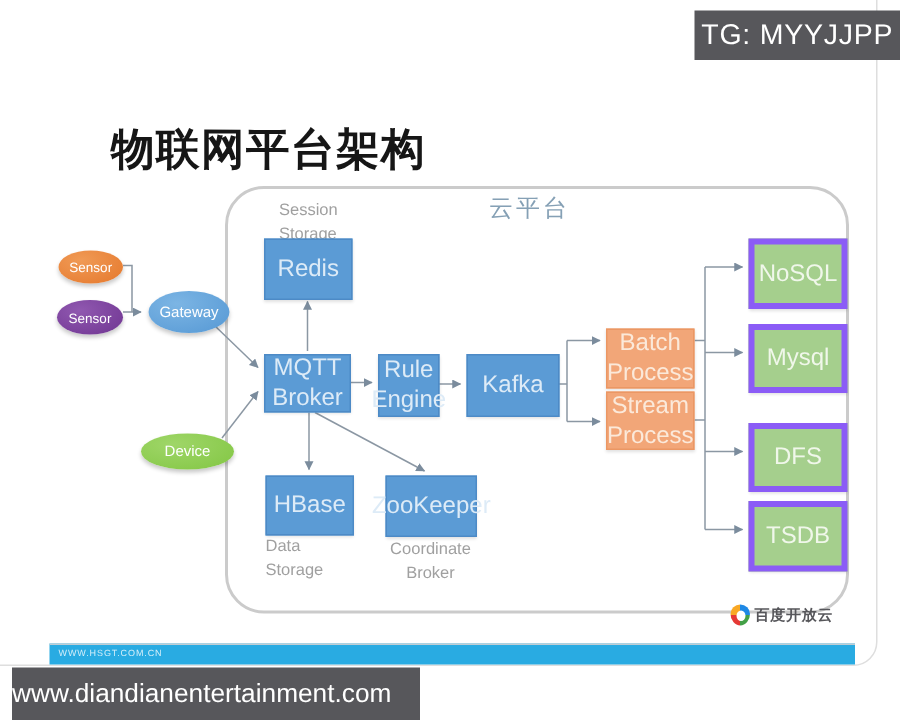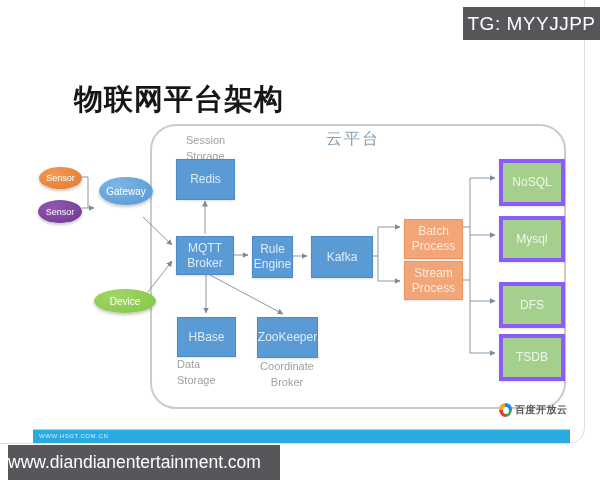--- a/index.html
+++ b/index.html
@@ -49,21 +49,21 @@
   }
   .gray-note{
     position:absolute;font-size:11px;color:#a0a0a0;line-height:1.45;
   }
   #note-session{left:186px;top:133px;width:54px;}
   #note-data{left:177px;top:357px;width:57px;}
   #note-coord{left:246px;top:359px;width:82px;text-align:center;}
   
   .nbox{
     position:absolute;display:flex;align-items:center;justify-content:center;
-    text-align:center;font-size:12px;line-height:1.25;
+    text-align:center;font-size:16px;line-height:1.25;
     box-shadow:0 1px 2px rgba(0,0,0,.12);
   }
   .nbox.blue{background:#5b9bd5;border:1px solid #4d8ac6;color:#ddebf7;}
   .nbox.orange{background:#f2a678;border:1px solid #eb9764;color:#fbe9da;}
   .nbox.green{background:#a5cf8d;border:4px solid #8b5cf6;color:#f0f7ea;}
   #box-redis{left:176px;top:159px;width:57px;height:39px;}
   #box-mqtt{left:176px;top:236px;width:58px;height:39px;padding:1px 8px;box-sizing:border-box;}
   #box-rule{left:252px;top:236px;width:39px;height:40px;}
   #box-kafka{left:311px;top:236px;width:60px;height:40px;}
   #box-hbase{left:177px;top:317px;width:57px;height:38px;}
@@ -77,28 +77,28 @@
   
   .ell{
     position:absolute;border-radius:50%;color:#ffffff;
     display:flex;align-items:center;justify-content:center;
     font-size:9px;box-shadow:0 2px 3px rgba(0,0,0,.22);
   }
   #ell-sensor1{left:39px;top:167px;width:43px;height:22px;
     background:radial-gradient(ellipse at 35% 30%, #f09a55, #e5782c);}
   #ell-sensor2{left:38px;top:200px;width:44px;height:23px;
     background:radial-gradient(ellipse at 35% 30%, #9058b0, #6f3591);}
-  #ell-gateway{left:99px;top:177px;width:54px;height:28px;font-size:10px;
+  #ell-gateway{left:99px;top:194px;width:54px;height:28px;font-size:10px;
     background:radial-gradient(ellipse at 35% 30%, #7cb5e4, #5598d4);}
   #ell-device{left:94px;top:289px;width:62px;height:24px;font-size:10px;
     background:radial-gradient(ellipse at 35% 30%, #9fd668, #82c643);}
   
   #wires{position:absolute;left:0;top:0;width:600px;height:480px;pointer-events:none;}
   
-  .logo{position:absolute;left:487px;top:403px;display:flex;align-items:flex-start;margin-left:12px;}
+  .logo{position:absolute;left:487px;top:403px;display:flex;align-items:flex-start;}
   .logo-icon{
     width:13px;height:14px;border-radius:50% 50% 50% 50% / 45% 45% 55% 55%;
     background:conic-gradient(#1e88e5 0 25%, #43a047 25% 50%, #e53935 50% 75%, #f9a825 75% 100%);
     position:relative;margin-right:3px;
   }
   .logo-icon::after{
     content:"";position:absolute;left:3.5px;top:3.5px;width:6px;height:7px;
     background:#ffffff;border-radius:50%;
   }
   .logo-text{font-size:10px;font-weight:bold;color:#56565a;letter-spacing:.5px;}

